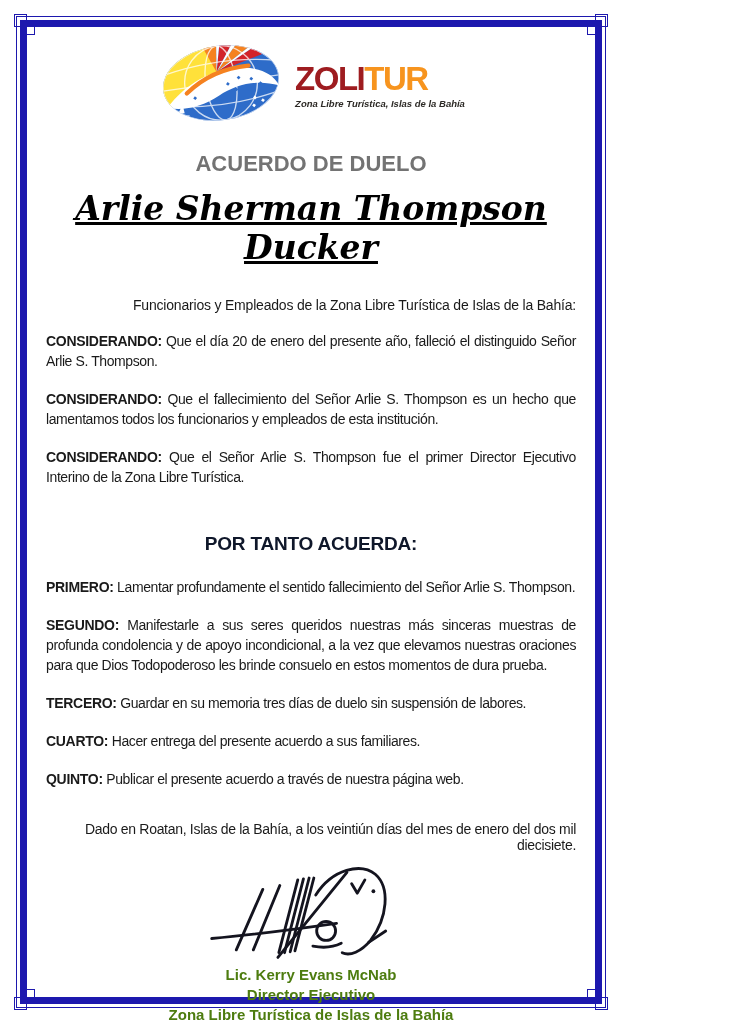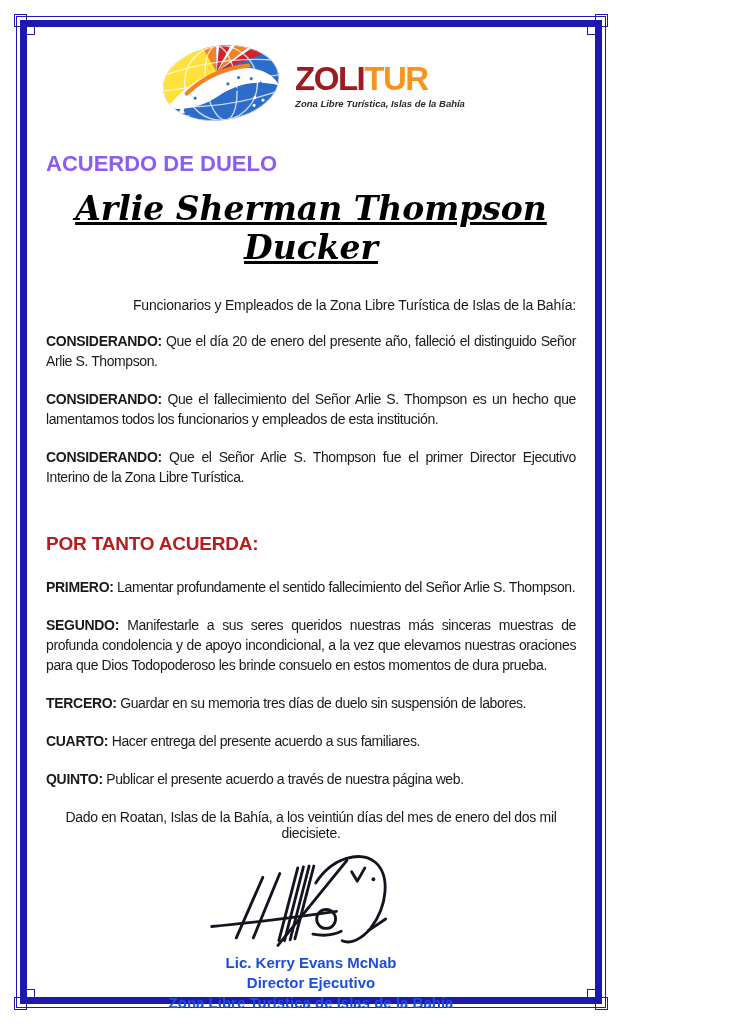--- a/index.html
+++ b/index.html
@@ -26,33 +26,33 @@
   
   .content{position:absolute;left:0;right:0;top:27px;bottom:27px;padding:0 46px;}
 
   .logo-row{margin-top:12px;height:86px;display:flex;justify-content:center;align-items:center;gap:10px;}
   .logo-text{display:flex;flex-direction:column;align-items:flex-start;margin-top:6px;}
   .brand{font-weight:bold;font-size:33px;letter-spacing:-1.5px;line-height:1;}
   .brand .zoli{color:var(--brand-red);}
   .brand .tur{color:var(--brand-orange);}
   .tagline{font-size:9.5px;font-weight:bold;font-style:italic;color:#2d2a26;margin-top:3px;letter-spacing:0;}
 
-  h1.title{margin:26px 0 0;text-align:left;font-size:22px;letter-spacing:0;color:#8b5cf6;}
+  h1.title{margin:26px 0 0;text-align:center;font-size:22px;letter-spacing:0;color:#737373;}
   .deceased{margin-top:12px;text-align:center;font-family:"DejaVu Serif",serif;font-style:italic;font-weight:bold;font-size:33px;color:#000;text-decoration:underline;}
 
   p.intro{margin-top:30px;text-align:right;font-size:14px;letter-spacing:-0.2px;}
   p.body{margin-top:18px;font-size:14px;line-height:20px;letter-spacing:-0.4px;text-align:justify;}
   p.body b{letter-spacing:-0.3px;}
   p.first{margin-top:22px;}
-  h2.portanto{margin:46px 0 0;text-align:left;font-size:19px;color:#b91c1c;letter-spacing:-0.2px;}
-  p.dateline{margin-top:20px;text-align:center;font-size:14px;letter-spacing:-0.3px;}
+  h2.portanto{margin:46px 0 0;text-align:center;font-size:19px;color:#0f172a;letter-spacing:-0.2px;}
+  p.dateline{margin-top:32px;text-align:right;font-size:14px;letter-spacing:-0.3px;}
 
   .sig{margin-top:8px;text-align:center;}
   .sig svg{display:block;margin:0 auto;}
-  .sig-name,.sig-title,.sig-org{font-weight:bold;font-size:15px;line-height:20px;text-align:center;color:#1d4ed8;}
+  .sig-name,.sig-title,.sig-org{font-weight:bold;font-size:15px;line-height:20px;text-align:center;color:#4d7c0f;}
 </style>
 </head>
 <body>
 
 <div class="page">
 
   <div class="border-thin"></div>
   <div class="border-thick"></div>
   <div class="sq tl1"></div>
   <div class="sq tl2"></div>

